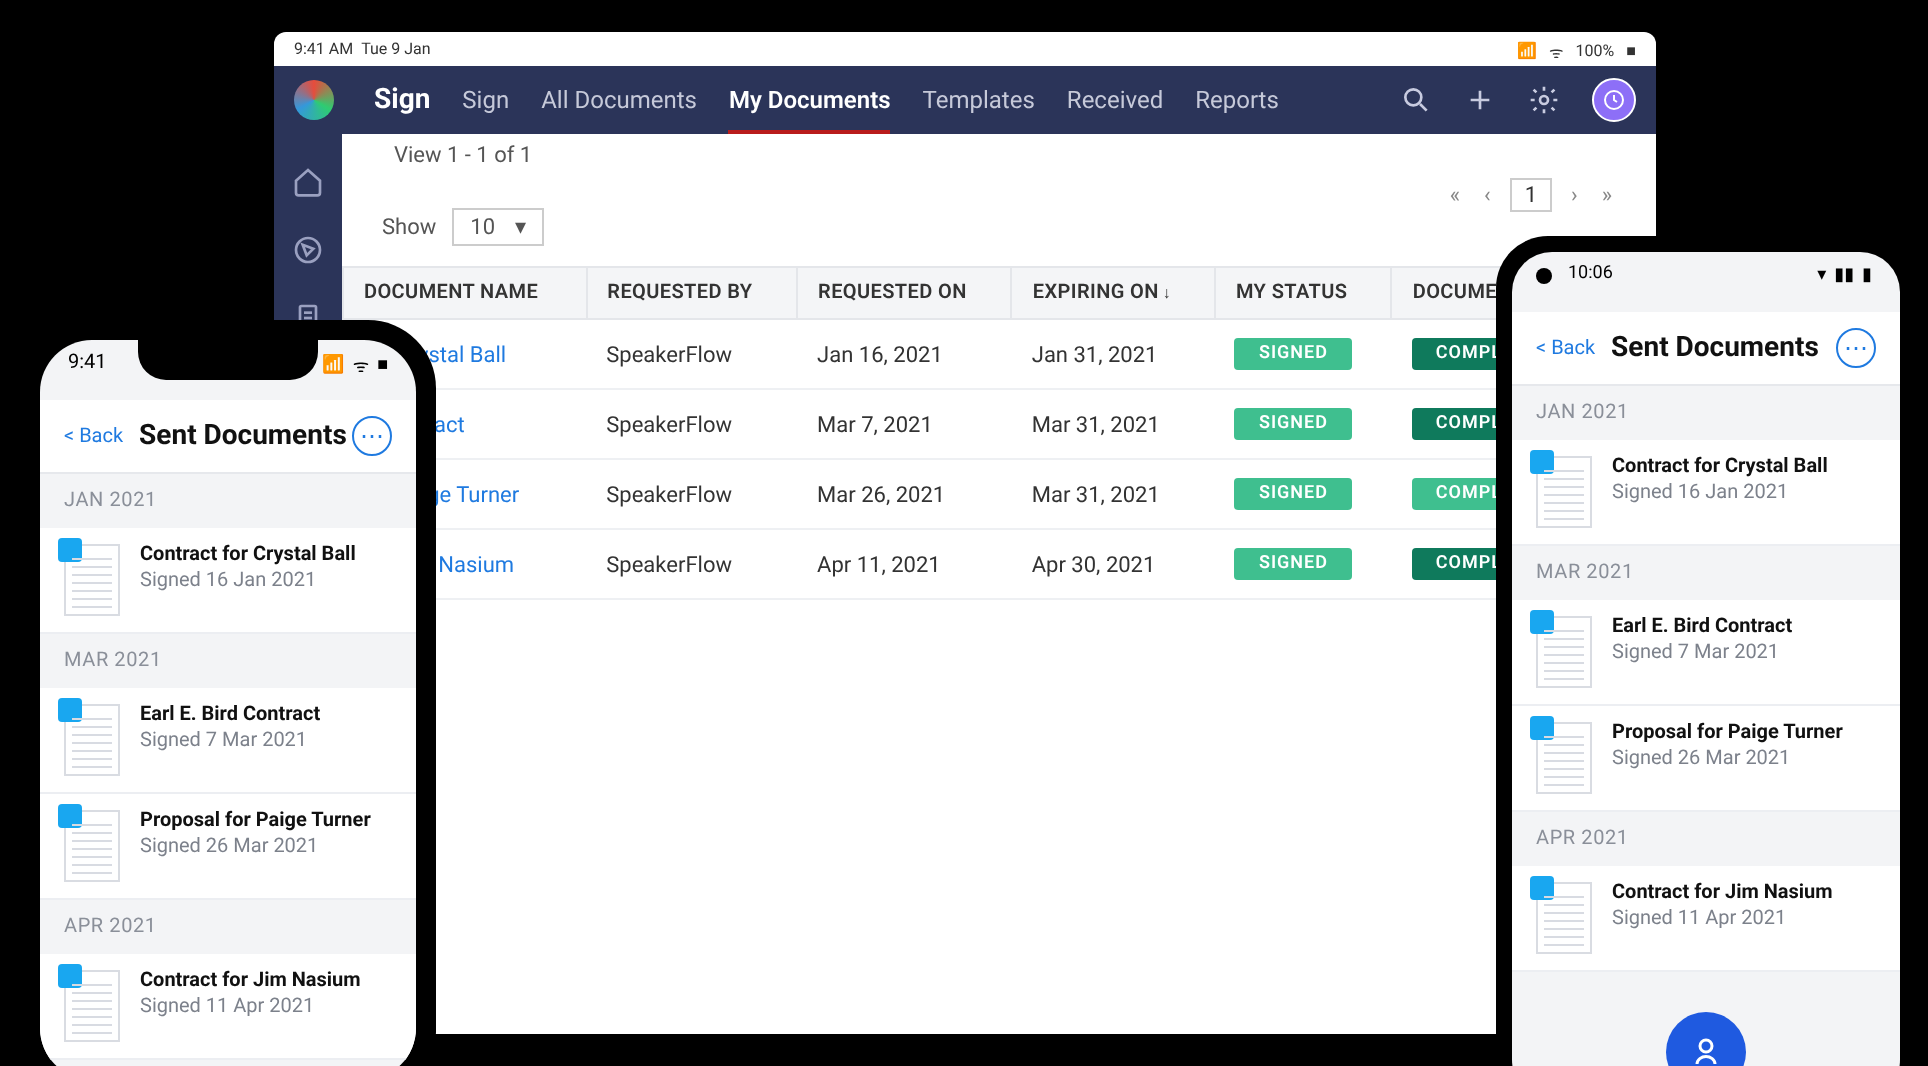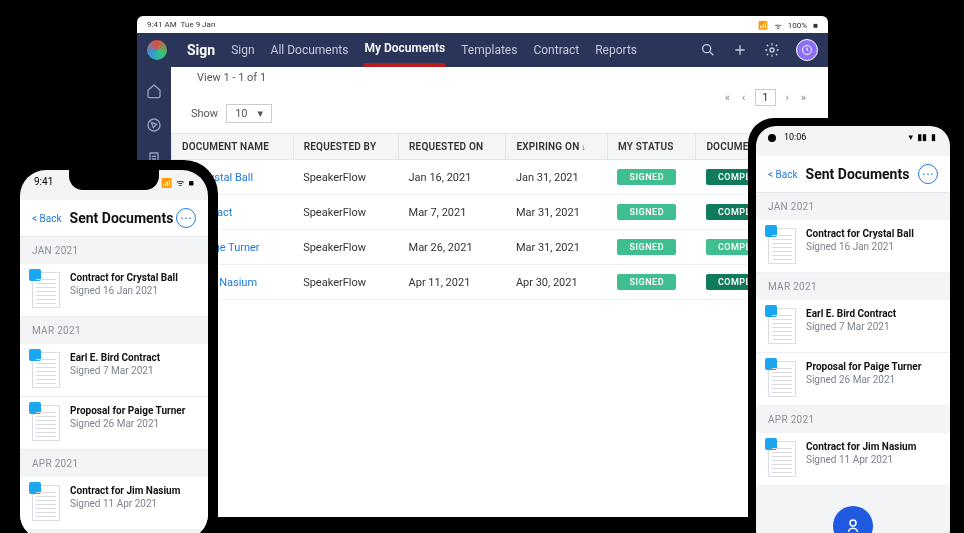--- a/index.html
+++ b/index.html
@@ -51,21 +51,21 @@
     padding: 0 10px;
     gap: 16px;
   }
   .topbar .logo {
     width: 20px; height: 20px; border-radius: 50%;
     background: conic-gradient(#e74c3c, #2ecc71, #3498db, #e74c3c);
     margin-right: 4px;
   }
   .topbar .brand { font-weight: 700; font-size: 14px; }
   .topbar .nav-item { color: #c6c9d9; cursor: pointer; white-space: nowrap; }
-  .topbar .nav-item.active { color: #fff; font-weight: 600; border-bottom: 7px solid #b91c1c; padding-bottom: 8px; margin-bottom: -10px; }
+  .topbar .nav-item.active { color: #fff; font-weight: 600; border-bottom: 2px solid #b91c1c; padding-bottom: 8px; margin-bottom: -10px; }
   .topbar .spacer { flex: 1; }
   .topbar .top-icon { width: 16px; height: 16px; color:#c8cbe0; cursor:pointer; }
   .avatar-top {
     width: 22px; height: 22px; border-radius: 50%;
     background: #8d6ff7; border:1px solid #fff; display:flex;align-items:center;justify-content:center;
   }
   .tablet-body { display:flex; flex:1; overflow:hidden; }
   .sidenav {
     width: 34px; background: #2b3459; display:flex; flex-direction:column; align-items:center; gap:18px; padding-top:16px;
   }
@@ -191,21 +191,21 @@
       </span>
     </div>
 
     <div class="topbar">
       <span class="logo"></span>
       <span class="brand">Sign</span>
       <span class="nav-item">Sign</span>
       <span class="nav-item">All Documents</span>
       <span class="nav-item active">My Documents</span>
       <span class="nav-item">Templates</span>
-      <span class="nav-item">Contract</span>
+      <span class="nav-item">Received</span>
       <span class="nav-item">Reports</span>
       <span class="spacer"></span>
       <span class="top-icon">
         <svg viewBox="0 0 24 24" fill="none" stroke="currentColor" stroke-width="2">
             <circle cx="10" cy="10" r="6"></circle>
             <line x1="15" y1="15" x2="20" y2="20"></line>
           </svg>
       </span>
       <span class="top-icon">
         <svg viewBox="0 0 24 24" fill="none" stroke="currentColor" stroke-width="2">

